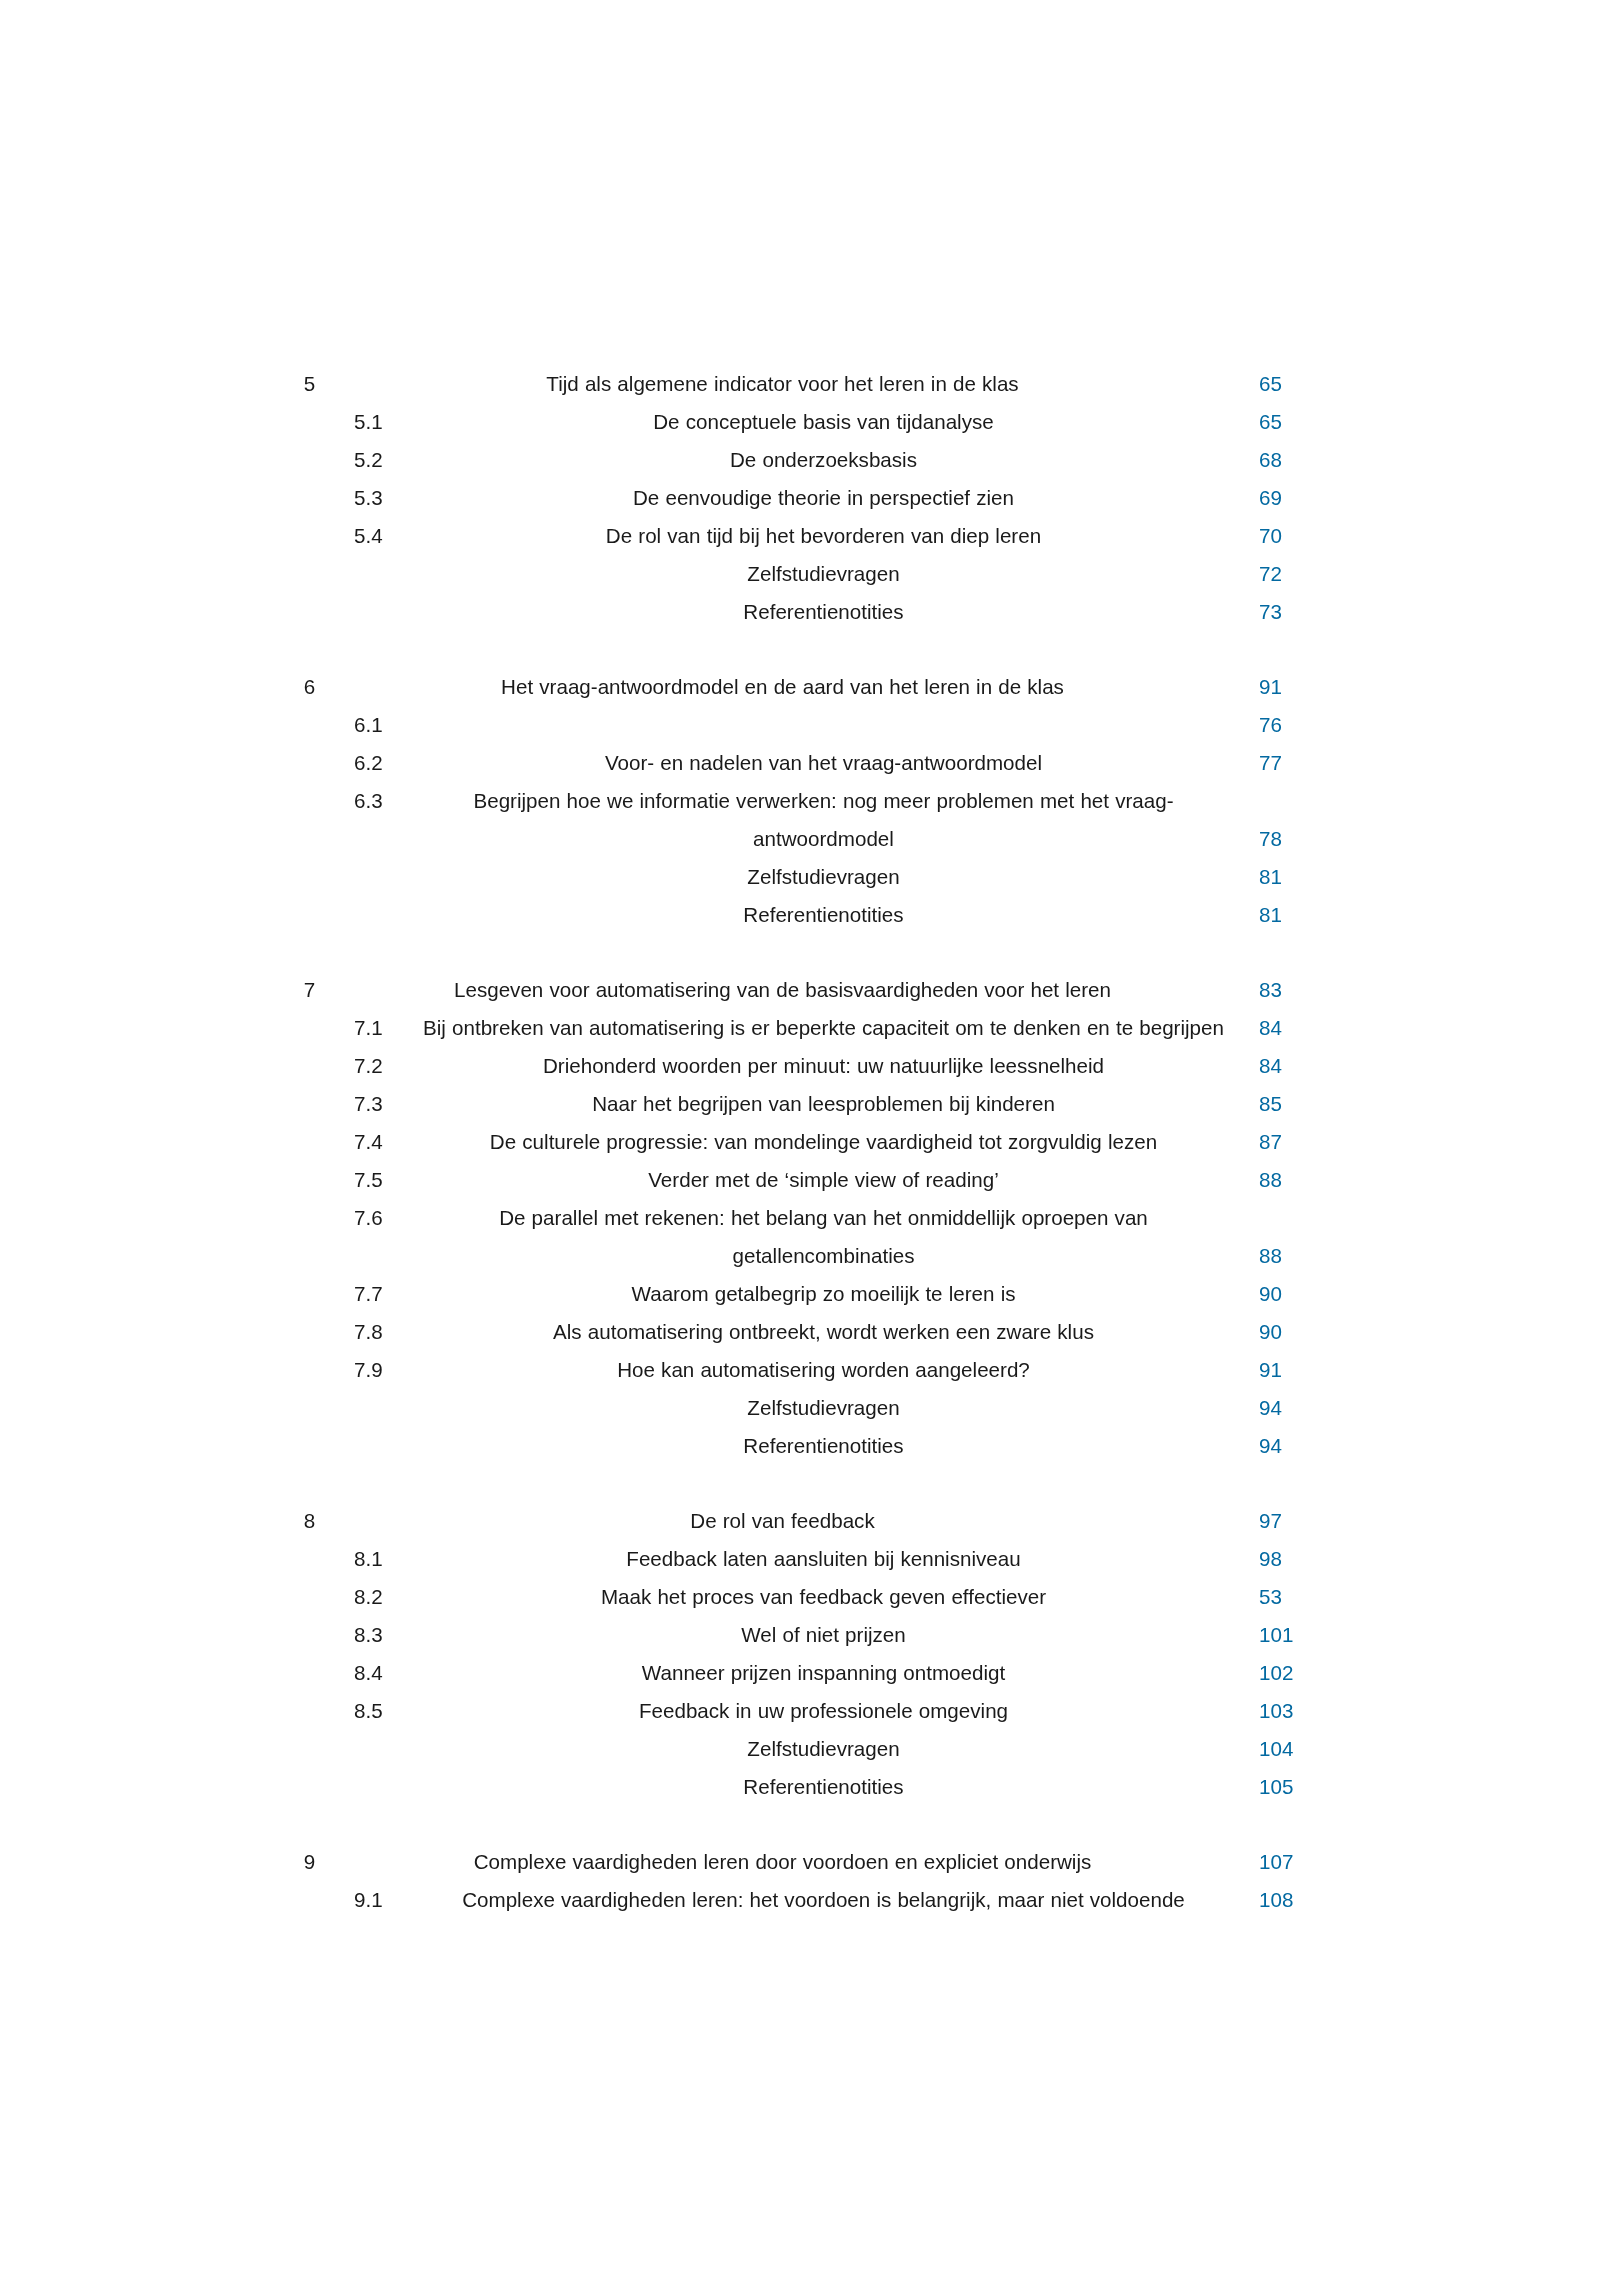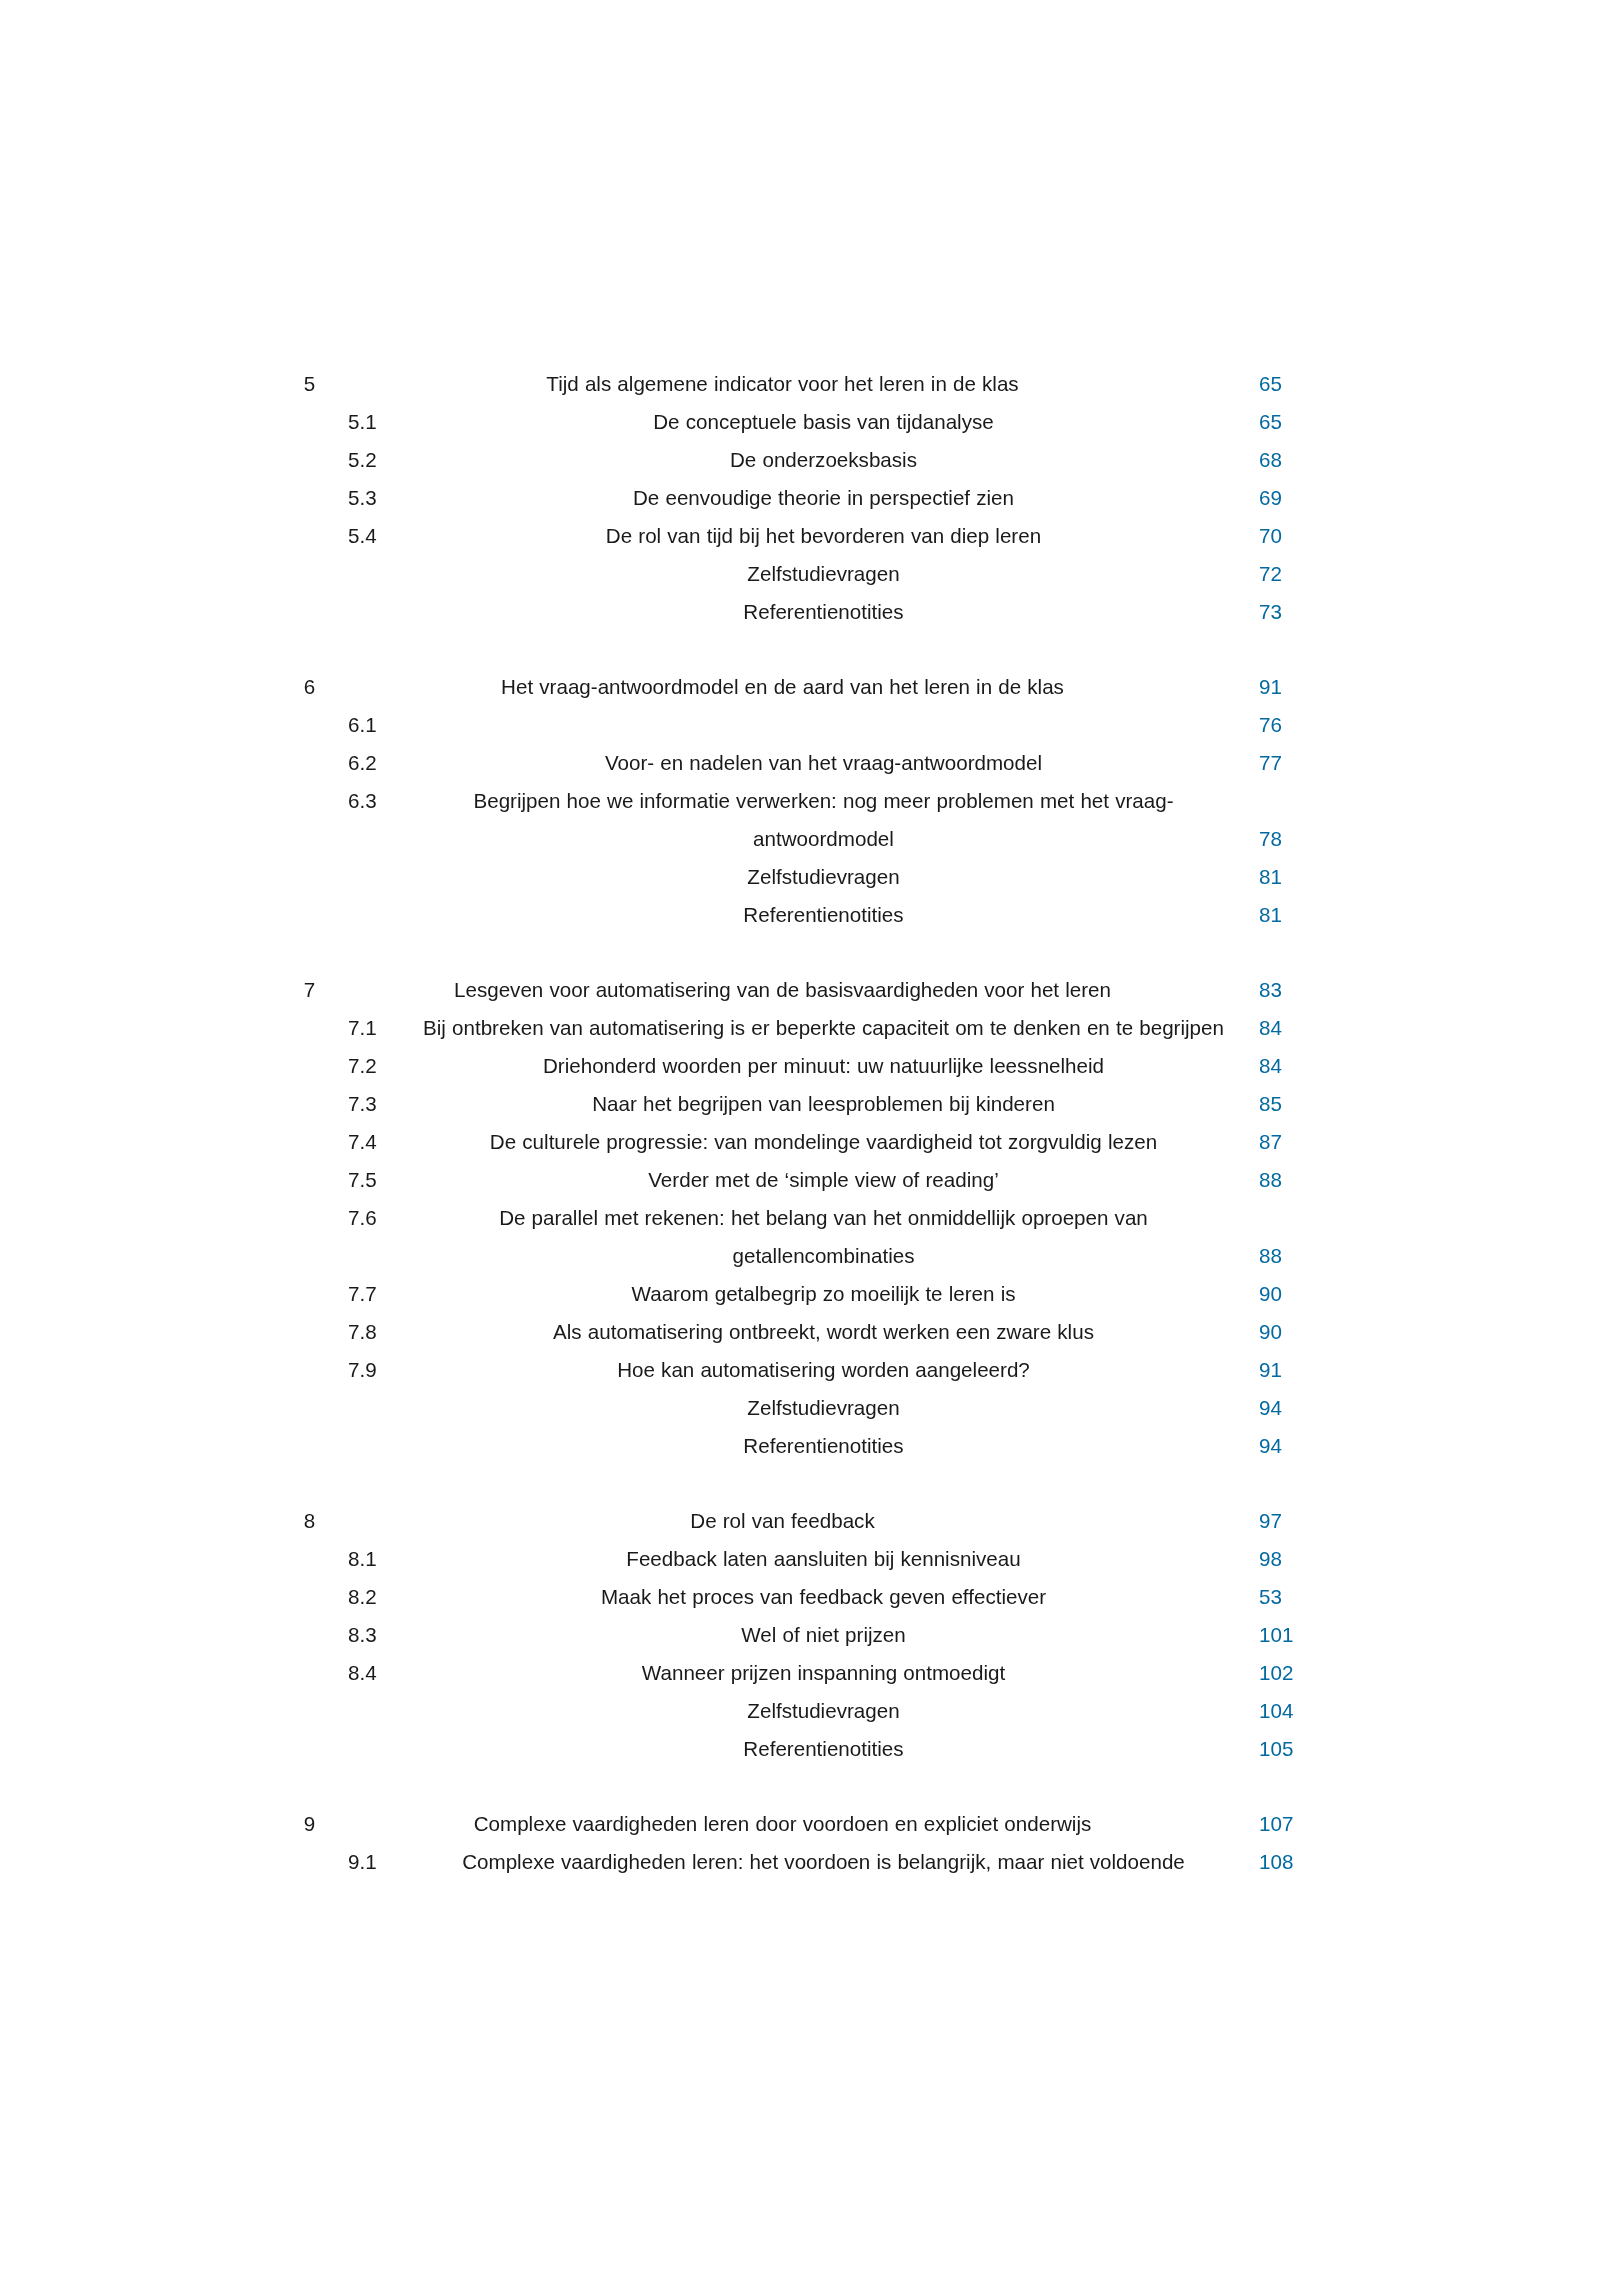--- a/index.html
+++ b/index.html
@@ -40,21 +40,21 @@
     top: 0;
     font-size: 20.6px;
     line-height: 38px;
     color: #1a1a1a;
     white-space: nowrap;
   }
   .num.chapter {
     left: 9.8px;
   }
   .num.section {
-    left: 54px;
+    left: 60px;
   }
   .title {
     display: block;
     margin-left: 123px;
     margin-right: 142px;
     font-size: 20.6px;
     line-height: 38px;
     color: #1a1a1a;
     text-align: center;
     word-spacing: 0.02em;
@@ -235,20 +235,25 @@
           <span class="num section">8.3</span>
           <span class="title">Wel of niet prijzen</span>
           <span class="page-num row-top">101</span>
         </div>
         <div class="toc-row section-row">
           <span class="num section">8.4</span>
           <span class="title">Wanneer prijzen inspanning ontmoedigt</span>
           <span class="page-num row-top">102</span>
         </div>
         <div class="toc-row section-row">
+          <span class="num section">8.5</span>
+          <span class="title">Feedback in uw professionele omgeving</span>
+          <span class="page-num row-top">103</span>
+        </div>
+        <div class="toc-row section-row">
           <span class="num section"></span>
           <span class="title">Zelfstudievragen</span>
           <span class="page-num row-top">104</span>
         </div>
         <div class="toc-row section-row">
           <span class="num section"></span>
           <span class="title">Referentienotities</span>
           <span class="page-num row-top">105</span>
         </div>
       </div>

